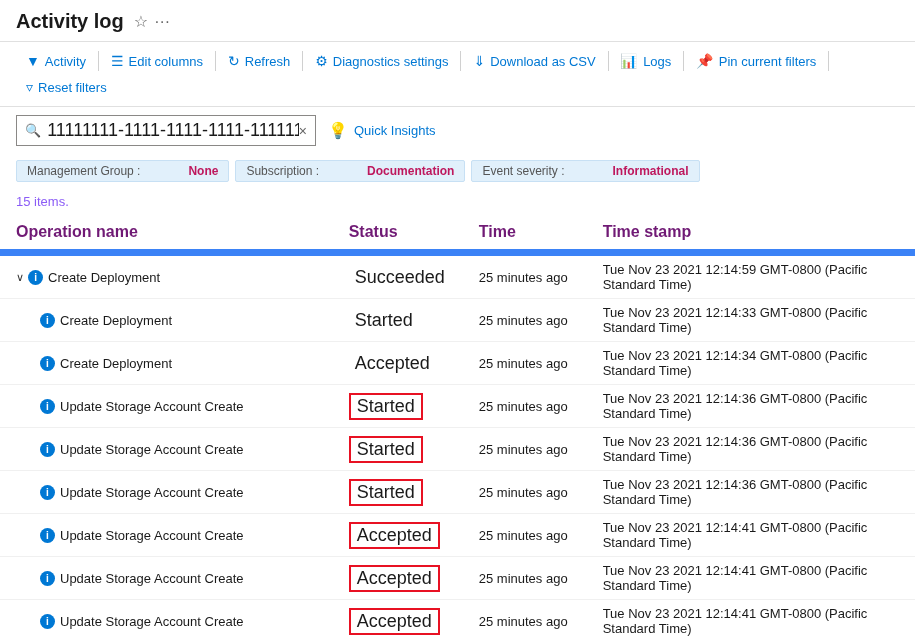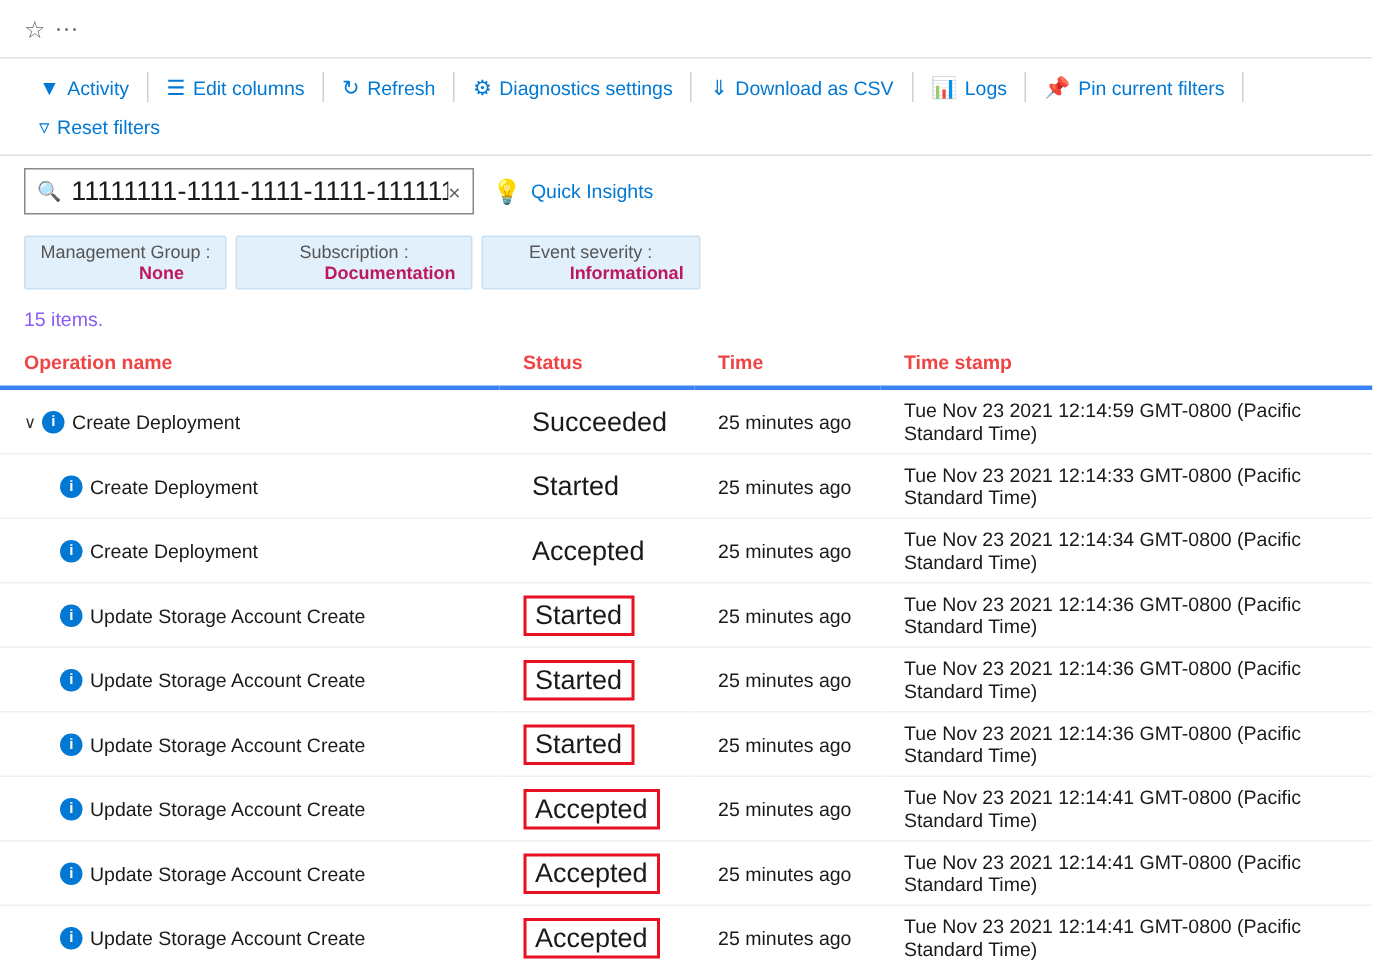--- a/index.html
+++ b/index.html
@@ -43,36 +43,36 @@
       color: #0078d4; background: none; border: none; cursor: pointer; font-size: 13px;
     }
     .lightbulb-icon { font-size: 16px; color: #f0a500; }
 
     .filters-bar {
       display: flex; align-items: center; padding: 6px 16px; gap: 6px; flex-wrap: wrap;
     }
     .filter-pill {
       display: flex; align-items: center;
       background: #e1f0fb; border: 1px solid #c7e0f4;
-      padding: 3px 10px; font-size: 12px; border-radius: 2px; flex-direction: column;
+      padding: 3px 10px; font-size: 12px; border-radius: 2px;
     }
     .filter-pill .filter-label { color: #555; }
     .filter-pill .filter-value { color: #be185d; font-weight: 600; margin-left: 48px; }
 
     .items-count {
       padding: 6px 16px; font-size: 13px; color: #8b5cf6;
     }
 
     .data-table {
       width: 100%; border-collapse: collapse;
     }
     .data-table thead tr th {
       text-align: left; padding: 8px 8px 8px 16px;
-      font-weight: 600; font-size: 13px; color: #ef4444;
-      border-bottom: 3px solid #3b82f6;
+      font-weight: 600; font-size: 16px; color: #701a75;
+      border-bottom: 7px solid #3b82f6;
     }
     .data-table tbody tr td {
       padding: 6px 8px 6px 16px; font-size: 13px;
       border-bottom: 1px solid #f0f0f0; vertical-align: middle;
     }
 
     .col-operation { width: 38%; }
     .col-status { width: 10%; }
     .col-time { width: 14%; }
     .col-timestamp { width: 38%; }
@@ -95,20 +95,21 @@
       font-size: 18px;
     }
     .status-highlighted {
       border: 2px solid #e81123;
     }
   </style>
 </head>
 <body>
 
 <div class="title-bar">
+  <span class="title-text">Activity log</span>
   <span class="title-icon">☆</span>
   <span class="title-icon">···</span>
 </div>
 
 <div class="toolbar">
   <button class="toolbar-btn">
     <span class="btn-icon">▼</span>
     <span>Activity</span>
   </button>
   <div class="toolbar-divider"></div>

